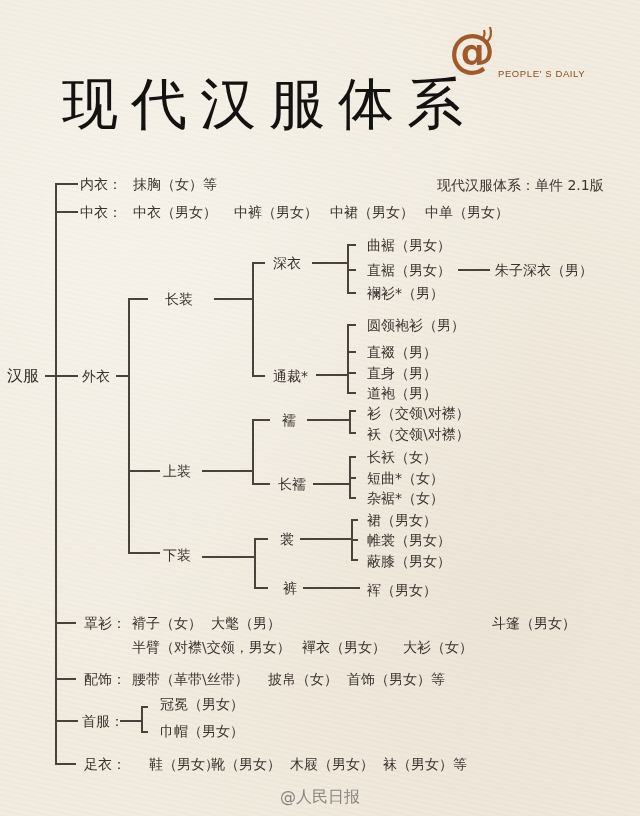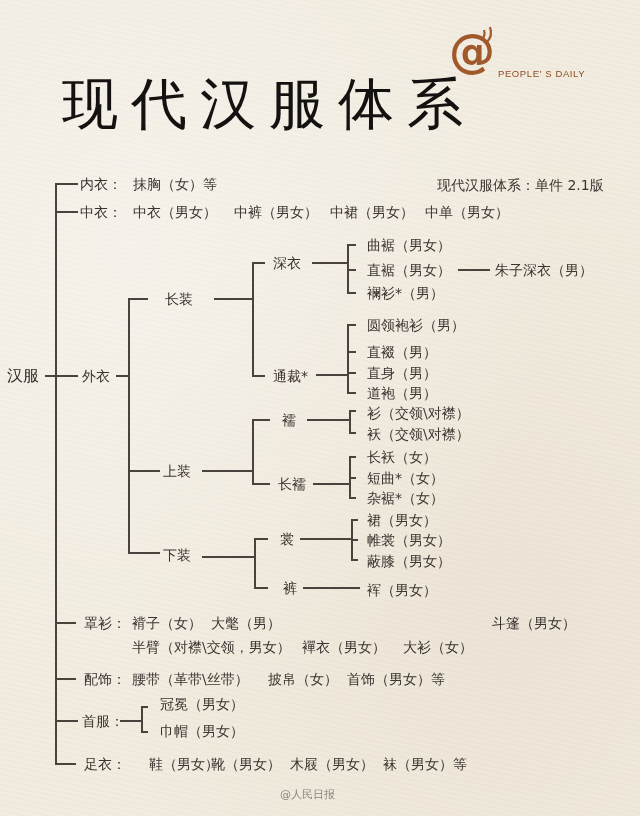--- a/index.html
+++ b/index.html
@@ -18,21 +18,21 @@
   .lbl { color: #3a332f; text-align: center; }
   .root { font-size: 16px; color: #2f2926; }
   #lines { position: absolute; left: 0; top: 0; }
   .title {
     position: absolute; left: 38px; top: 80px; font-size: 56px; letter-spacing: 13px;
     font-family: Liberation Mono, monospace; color: #141210; line-height: 1; margin-left: 24px;
   }
   .logo-at { position: absolute; left: 449px; top: 28px; font-size: 46px; font-weight: bold; color: #a0592b; line-height: 1; font-family: "DejaVu Sans", sans-serif; }
   .logo-cn { position: absolute; left: 497px; top: 43px; font-size: 24px; font-weight: bold; color: #8e4b1f; line-height: 1; letter-spacing: 1px; }
   .logo-en { position: absolute; left: 498px; top: 69px; font-size: 9.5px; color: #8e4b1f; line-height: 1; letter-spacing: 0.6px; font-family: Liberation Sans, sans-serif; }
-  .watermark { position: absolute; left: 280px; top: 789px; font-size: 11px; color: #8a8480; line-height: 1; text-align: center; }
+  .watermark { position: absolute; left: 280px; top: 789px; font-size: 16px; color: #8a8480; line-height: 1; text-align: center; }
 </style>
 </head>
 <body>
 
 <div id="canvas">
 
   <div class="logo-at">@</div>
   <svg style="position:absolute;left:478px;top:26px" width="22" height="22">
     <path d="M3 14 Q8 10 6 4" stroke="#a0592b" stroke-width="2.2" fill="none"></path>
     <path d="M9 16 Q15 10 12 1" stroke="#a0592b" stroke-width="2.2" fill="none"></path>

